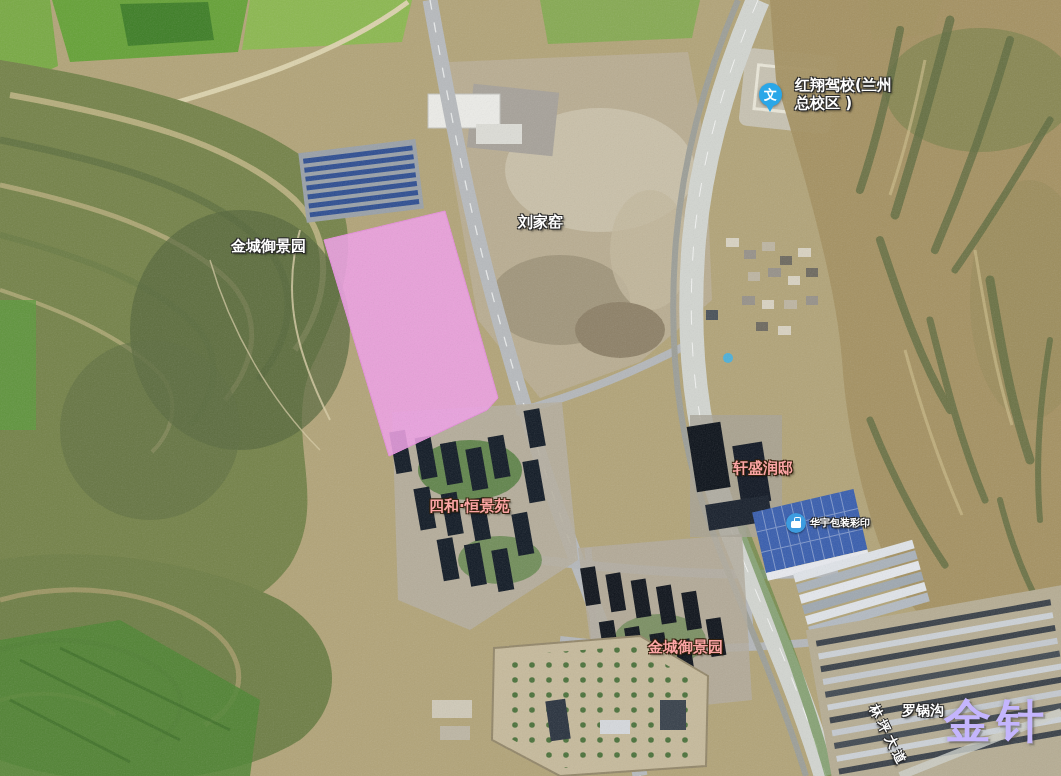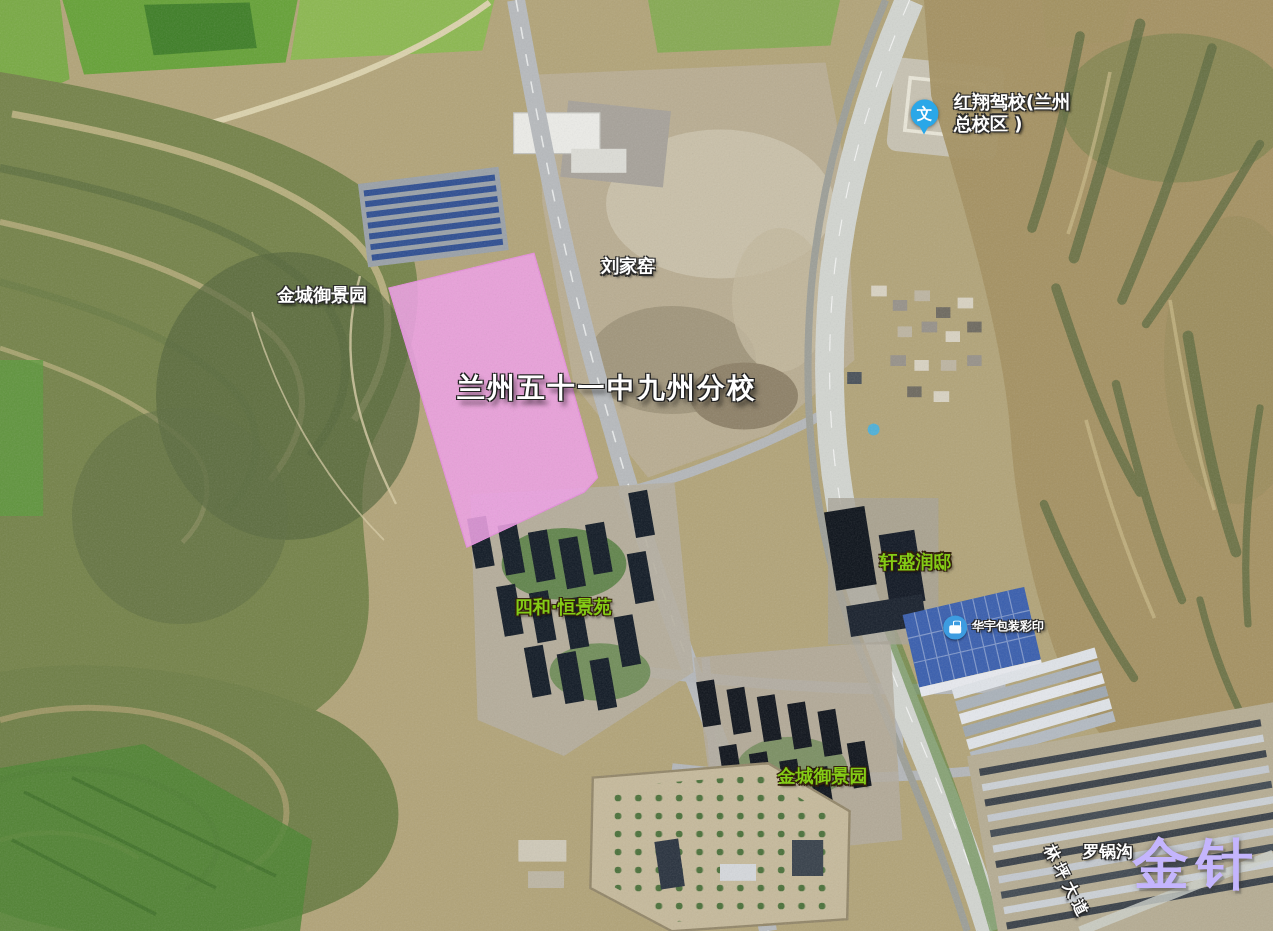--- a/index.html
+++ b/index.html
@@ -3,21 +3,21 @@
 <meta charset="utf-8">
 <style>
   html,body{margin:0;padding:0;background:#222;}
   .screen{position:relative;width:1061px;height:776px;overflow:hidden;
           font-family:"DejaVu Sans","Liberation Sans",sans-serif;}
   .basemap{position:absolute;left:0;top:0;}
   #labels-layer{position:absolute;left:0;top:0;width:100%;height:100%;}
   .map-label{position:absolute;font-weight:bold;white-space:nowrap;line-height:1.22;}
   .style-white{color:#ffffff;
     text-shadow:-1px -1px 0 #2b2b2b,1px -1px 0 #2b2b2b,-1px 1px 0 #2b2b2b,1px 1px 0 #2b2b2b,2px 2px 2px rgba(0,0,0,.55);}
-  .style-orange{color:#84cc16;
+  .style-orange{color:#fca5a5;
     text-shadow:-1px -1px 0 #33200c,1px -1px 0 #33200c,-1px 1px 0 #33200c,1px 1px 0 #33200c,2px 2px 2px rgba(0,0,0,.5);}
   .style-title{color:#ffffff;font-family:"DejaVu Serif","Liberation Serif",serif;letter-spacing:2px;
     text-shadow:-1px -1px 0 #222,1px -1px 0 #222,-1px 1px 0 #222,1px 1px 0 #222,3px 4px 4px rgba(0,0,0,.6);}
   .style-watermark{color:#c4b5fd;letter-spacing:6px;
     text-shadow:0 0 5px rgba(0,0,0,.3),2px 2px 1px rgba(70,70,70,.35);}
   .poi-icon{position:absolute;display:block;}
   .education-pin-icon{width:24px;height:32px;}
   .education-pin-icon i{position:absolute;left:0;top:0;width:23px;height:23px;background:#2aa7e8;
     border-radius:50%;color:#fff;font-style:normal;font-weight:bold;font-size:13px;
     display:flex;align-items:center;justify-content:center;box-shadow:0 1px 3px rgba(0,0,0,.45);}
@@ -269,28 +269,25 @@
   </svg>
 
   <div id="labels-layer">
       <div class="map-label style-white" style="left: 795px; top: 76px; font-size: 15px;">
         <div>红翔驾校(兰州</div>
         <div>总校区 )</div>
       </div>
       <span class="poi-icon education-pin-icon" style="left: 759px; top: 83px;">
         <i>文</i>
       </span>
-      <div class="map-label style-white" style="left: 501px; top: 213px; font-size: 15px;">
+      <div class="map-label style-white" style="left: 518px; top: 213px; font-size: 15px;">
         <div>刘家窑</div>
       </div>
       <div class="map-label style-white" style="left: 231px; top: 237px; font-size: 15px;">
         <div>金城御景园</div>
-      </div>
-      <div class="map-label style-title" style="left: 381px; top: 310px; font-size: 23px;">
-        <div>兰州五十一中九州分校</div>
       </div>
       <div class="map-label style-orange" style="left: 733px; top: 459px; font-size: 15px;">
         <div>轩盛润邸</div>
       </div>
       <div class="map-label style-orange" style="left: 429px; top: 497px; font-size: 15px;">
         <div>四和·恒景苑</div>
       </div>
       <div class="map-label style-white" style="left: 810px; top: 517px; font-size: 10px;">
         <div>华宇包装彩印</div>
       </div>

